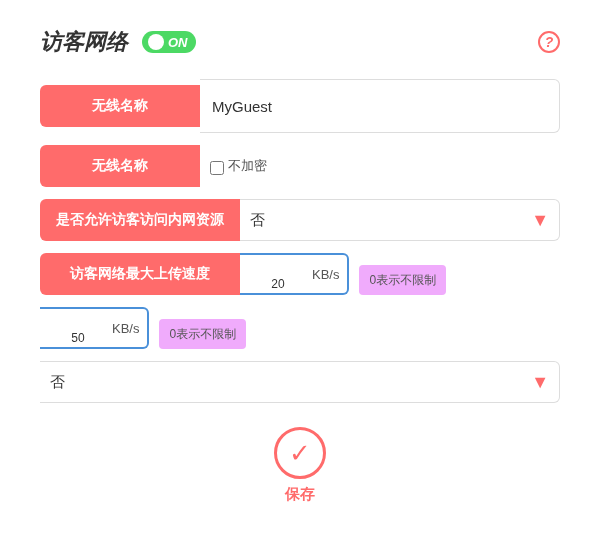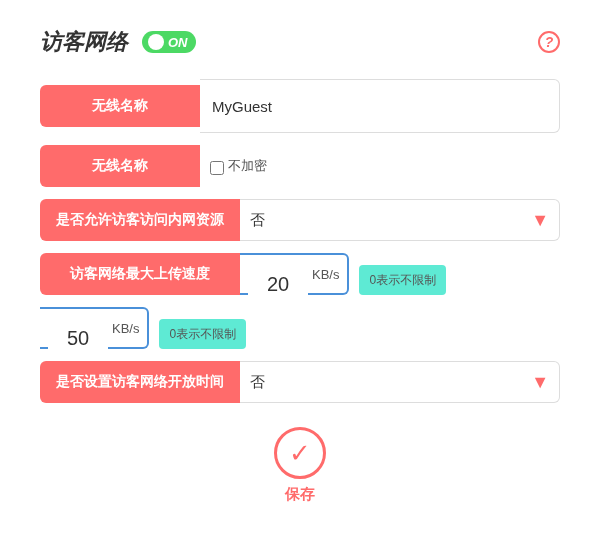--- a/index.html
+++ b/index.html
@@ -153,33 +153,33 @@
       border-radius: 0 6px 6px 0;
       height: 42px;
       display: flex;
       align-items: center;
       padding: 0 8px;
       background: #fff;
     }
     .speed-input {
       border: none;
       outline: none;
-      font-size: 20px;
+      font-size: 12px;
       color: #333;
       width: 60px;
       text-align: center;
       margin-top: 20px;
     }
     .speed-unit {
       font-size: 13px;
       color: #555;
       margin-left: 4px;
     }
     .hint-box {
-      background: #5eead4;
+      background: #f0abfc;
       color: #555;
       font-size: 12px;
       border-radius: 4px;
       padding: 4px 10px;
       margin-left: 10px;
       height: 30px;
       display: flex;
       align-items: center;
       white-space: nowrap;
       flex-shrink: 0;
@@ -259,21 +259,20 @@
 
   <div class="speed-row">
     <div class="speed-input-wrap">
       <input class="speed-input" type="text" value="50" style="">
       <span class="speed-unit">KB/s</span>
     </div>
     <div class="hint-box">0表示不限制</div>
   </div>
 
   <div class="select-row">
-    <div class="label-box wide">是否设置访客网络开放时间</div>
     <div class="select-inner">
       <span class="select-value">否</span>
       <span class="dropdown-arrow">▼</span>
     </div>
   </div>
 
   <div class="save-area">
     <div class="save-circle">
       <span class="save-check">✓</span>
     </div>

